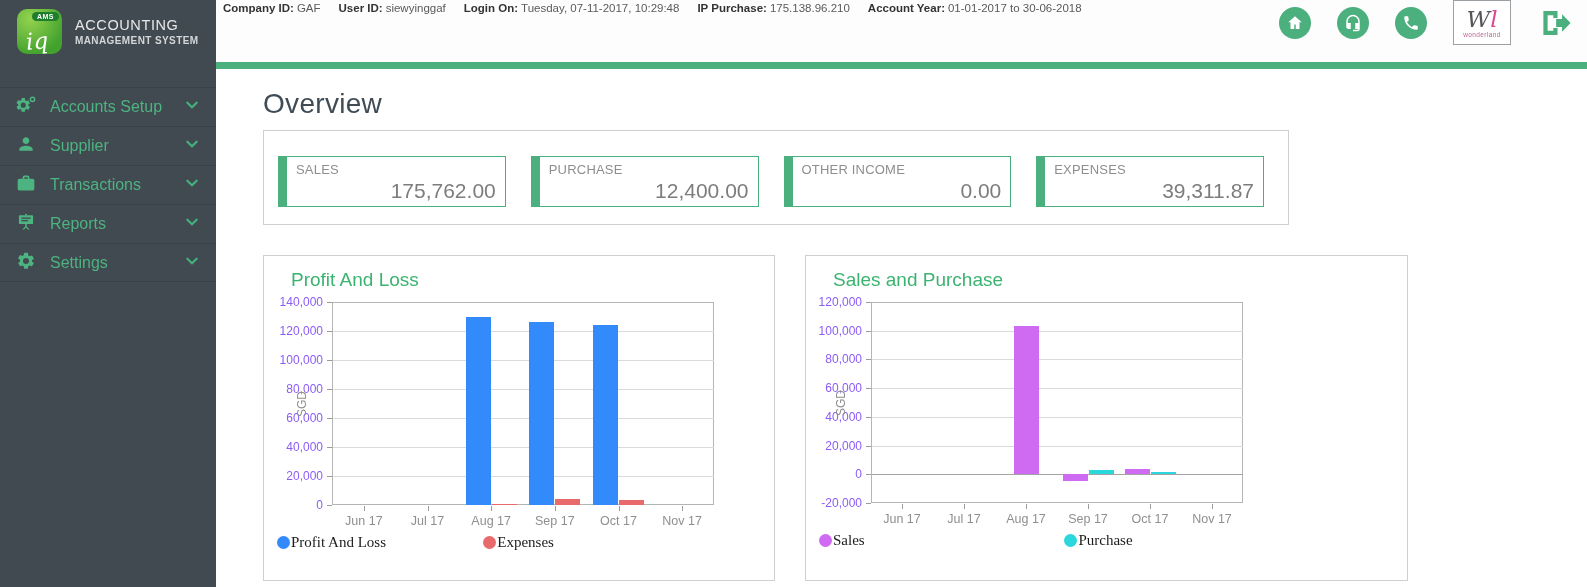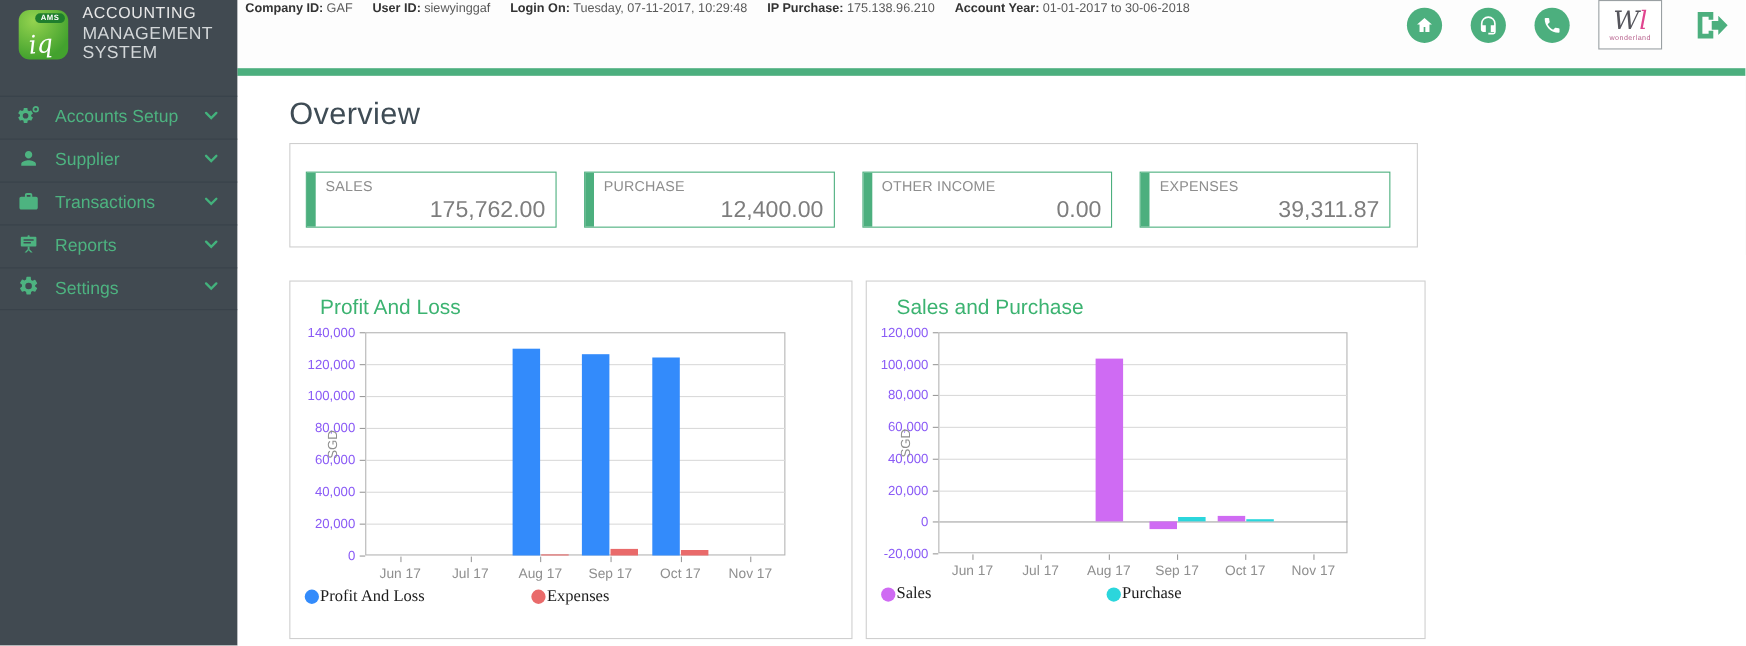--- a/index.html
+++ b/index.html
@@ -10,21 +10,21 @@
   
   .sidebar { position:absolute; left:0; top:0; bottom:0; width:216px; background:#414A51; }
   .brand { height:62px; display:flex; align-items:center; padding-left:17px; gap:13px; }
   .logo-square { position:relative; width:45px; height:45px; border-radius:10px;
     background:radial-gradient(circle at 30% 22%, #94d34f, #43a22e 75%); flex:0 0 auto; }
   .logo-iq { position:absolute; left:9px; bottom:0px; font-family:"DejaVu Serif", serif;
     font-style:italic; font-size:23px; color:#fff; transform:rotate(-4deg); }
   .logo-badge { position:absolute; top:3px; right:3px; background:#1f7e2d; color:#fff;
     font-size:7px; font-weight:bold; padding:1px 5px; border-radius:7px; letter-spacing:.5px; }
   .brand-line1 { font-size:14.5px; color:#e8e8e8; letter-spacing:.6px; }
-  .brand-line2 { font-size:16px; color:#d3d7d9; letter-spacing:.4px; margin-top:2px; }
+  .brand-line2 { font-size:10px; color:#d3d7d9; letter-spacing:.4px; margin-top:2px;font-weight:bold; }
   .menu { margin-top:25px; }
   .menu-item { height:39px; display:flex; align-items:center; padding:0 16px; gap:14px;
     border-top:1px solid #39424A; cursor:pointer;justify-content:flex-end; }
   .menu-item:last-child { border-bottom:1px solid #39424A; }
   .menu-item svg.mi { width:20px; height:20px; flex:0 0 auto; }
   .menu-label { font-size:16px; color:#4DB380; flex:1; }
   .chev { width:16px; height:16px; flex:0 0 auto; }
 
   
   .topbar { position:absolute; left:216px; right:0; top:0; height:62px; background:#fdfdfd; }
@@ -49,23 +49,23 @@
   
   .main { position:absolute; left:216px; top:69px; right:0; bottom:0; background:#fff; overflow:hidden; }
   .page-title { margin:19px 0 0 47px; font-size:28px; font-weight:400; color:#3F4C55; letter-spacing:.3px; }
   .cards { margin:10px 0 0 47px; width:1026px; border:1px solid #cfcfcf;
     padding:25px 24px 17px 14px; display:flex; gap:25px; }
   .stat-card { flex:1; height:51px; border:1px solid #4CAF7E; position:relative; background:#fff; }
   .card-accent { position:absolute; left:0; top:0; bottom:0; width:8px; background:#4CAF7E; }
   .card-label { position:absolute; top:5px; left:17px; font-size:13px; color:#8e8e8e; letter-spacing:.2px; }
   .card-value { position:absolute; right:9px; bottom:3px; font-size:21px; color:#7d7d7d; }
 
-  .charts { margin:30px 0 0 47px; display:flex; gap:12px; }
+  .charts { margin:30px 0 0 47px; display:flex; gap:30px; }
   .chart-panel { position:relative; height:326px; border:1px solid #cfcfcf; background:#fff; }
-  #chart-0 { width:512px; } #chart-1 { width:509px; }
+  #chart-0 { width:512px; } #chart-1 { width:603px; }
   .chart-title { position:absolute; top:13px; left:27px; font-size:19px; color:#3CB371; }
   .plot-box { position:absolute; border:1px solid #b5b5b5; }
   .gridline { position:absolute; height:1px; background:#dadada; }
   .gridline.zero { background:#a3a3a3; }
   .ytick-label { position:absolute; width:60px; text-align:right; font-size:12px; color:#8b5cf6; }
   .xtick-label { position:absolute; text-align:center; font-size:12.5px; color:#8f8f8f; }
   .tick { position:absolute; background:#9b9b9b; }
   .bar { position:absolute; }
   .axis-title { position:absolute; font-size:12px; color:#8f8f8f; transform:rotate(-90deg);
     text-align:center; width:40px; height:14px; }

